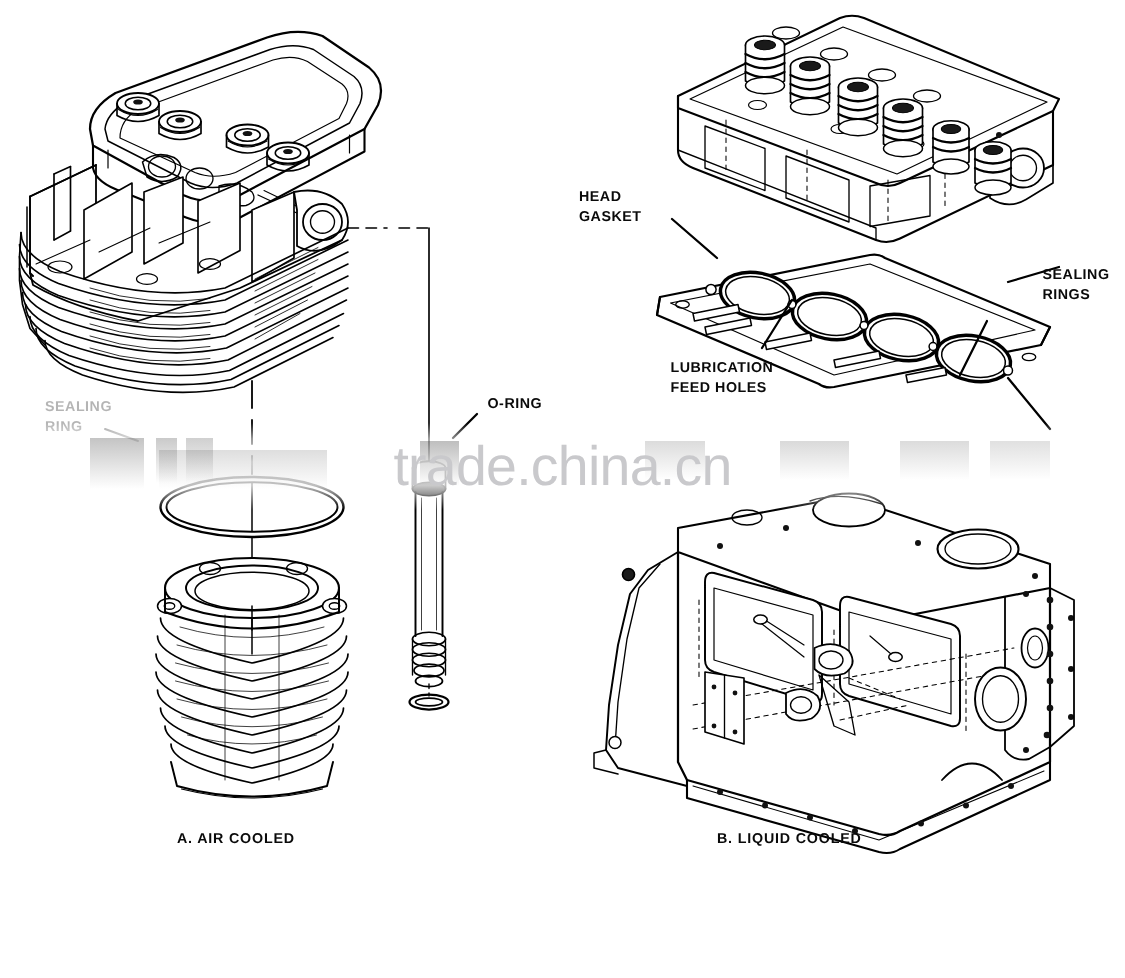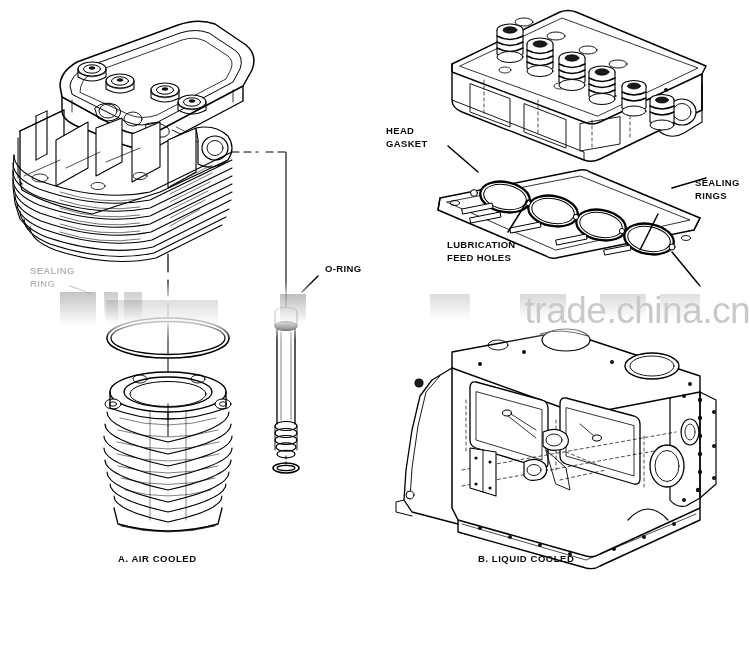--- a/index.html
+++ b/index.html
@@ -27,21 +27,21 @@
   }
   .faded{opacity:0.30;}
 
   
   #watermark{
     position:absolute;left:0;top:288px;width:750px;height:46px;
     pointer-events:none;
   }
   #watermark .wm-text{
     position:absolute;left:0;top:0;width:750px;
-    text-align:right;
+    text-align:center;
     font-family:"Liberation Sans",sans-serif;
     font-size:37px;font-weight:400;
     color:#c9c9cc;
     letter-spacing:-0.5px;
     line-height:46px;
     user-select:none;
   }
   #wm-band{
     position:absolute;left:0;top:282px;width:750px;height:58px;
     background:linear-gradient(to bottom,

